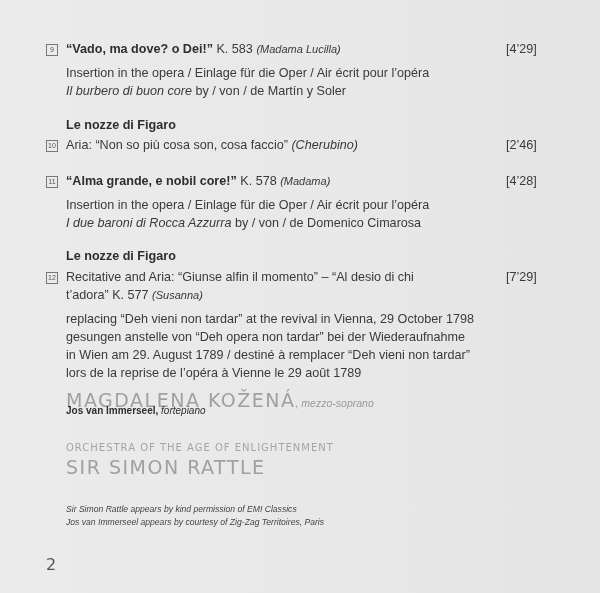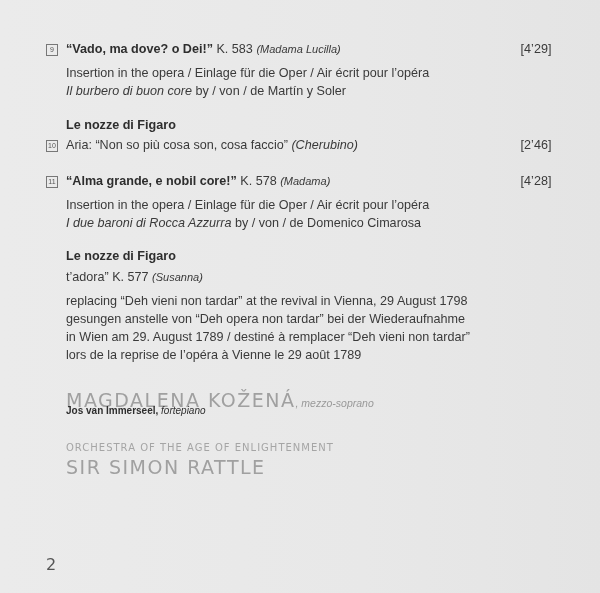--- a/index.html
+++ b/index.html
@@ -11,21 +11,21 @@
     position:relative;
   }
   .page { position:absolute; left:0; top:0; width:592px; height:593px;
     background:linear-gradient(90deg,#ebebeb 0%,#e8e8e8 60%,#e4e4e4 100%);padding-left:12px; }
   .track { position:absolute; left:46px; width:520px; font-size:12.6px; line-height:18px; }
   .row { display:flex; }
   .num { width:20px; flex:0 0 20px; }
   .num span { display:inline-block; width:10px; height:10px; border:1px solid #777;
     font-size:7px; line-height:10px; text-align:center; color:#555; vertical-align:1px; }
   .title { flex:1; }
-  .dur { width:60px; text-align:center; }
+  .dur { width:60px; text-align:left; }
   b { font-weight:bold; color:#2e2e2e; }
   i { font-style:italic; }
   .small { font-size:11px; }
   .indent { padding-left:20px; }
   .heading { position:absolute; left:66px; font-weight:bold; font-size:12.6px; color:#2e2e2e; }
   .singer { position:absolute; left:66px; top:357px; font-family:"DejaVu Sans", sans-serif;
     font-size:19px; letter-spacing:1.5px; color:#a0a0a0; font-weight:normal;margin-top:32px; }
   .singer i { font-family:"Liberation Sans", sans-serif; font-size:10.5px; letter-spacing:0; color:#999; }
   .pianist { position:absolute; left:66px; top:405px; font-size:10px; color:#2e2e2e; }
   .orch { position:absolute; left:66px; top:442px; font-family:"DejaVu Sans", sans-serif;
@@ -76,33 +76,42 @@
     </div>
     <div class="indent" style="margin-top:6px;">Insertion in the opera / Einlage für die Oper / Air écrit pour l’opéra</div>
     <div class="indent">
       <i>I due baroni di Rocca Azzurra</i><span> by / von / de Domenico Cimarosa</span>
     </div>
   </div>
 
   <div class="heading" style="top:249px;">Le nozze di Figaro</div>
 
   <div class="track" style="top:268px;">
+    <div class="row">
+      <div class="num"><span>12</span></div>
+      <div class="title">Recitative and Aria: “Giunse alfin il momento” – “Al desio di chi</div>
+      <div class="dur">[7’29]</div>
+    </div>
     <div class="indent">
       <span>t’adora” K. 577 </span><i class="small">(Susanna)</i>
     </div>
-    <div class="indent" style="margin-top:6px;">replacing “Deh vieni non tardar” at the revival in Vienna, 29 August 1798</div>
+    <div class="indent" style="margin-top:6px;">replacing “Deh vieni non tardar” at the revival in Vienna, 29 October 1798</div>
     <div class="indent">gesungen anstelle von “Deh opera non tardar” bei der Wiederaufnahme</div>
     <div class="indent">in Wien am 29. August 1789 / destiné à remplacer “Deh vieni non tardar”</div>
     <div class="indent">lors de la reprise de l’opéra à Vienne le 29 août 1789</div>
   </div>
 
   <div class="singer">
     <span>MAGDALENA KOŽENÁ</span><i>, mezzo-soprano</i>
   </div>
   <div class="pianist">
     <b>Jos van Immerseel,</b><i> fortepiano</i>
   </div>
   <div class="orch">ORCHESTRA OF THE AGE OF ENLIGHTENMENT</div>
   <div class="cond">SIR SIMON RATTLE</div>
 
+  <div class="credits">
+    <div>Sir Simon Rattle appears by kind permission of EMI Classics</div>
+    <div>Jos van Immerseel appears by courtesy of Zig-Zag Territoires, Paris</div>
+  </div>
 
   <div class="pagenum">2</div>
 </div>
 
 </body></html>

